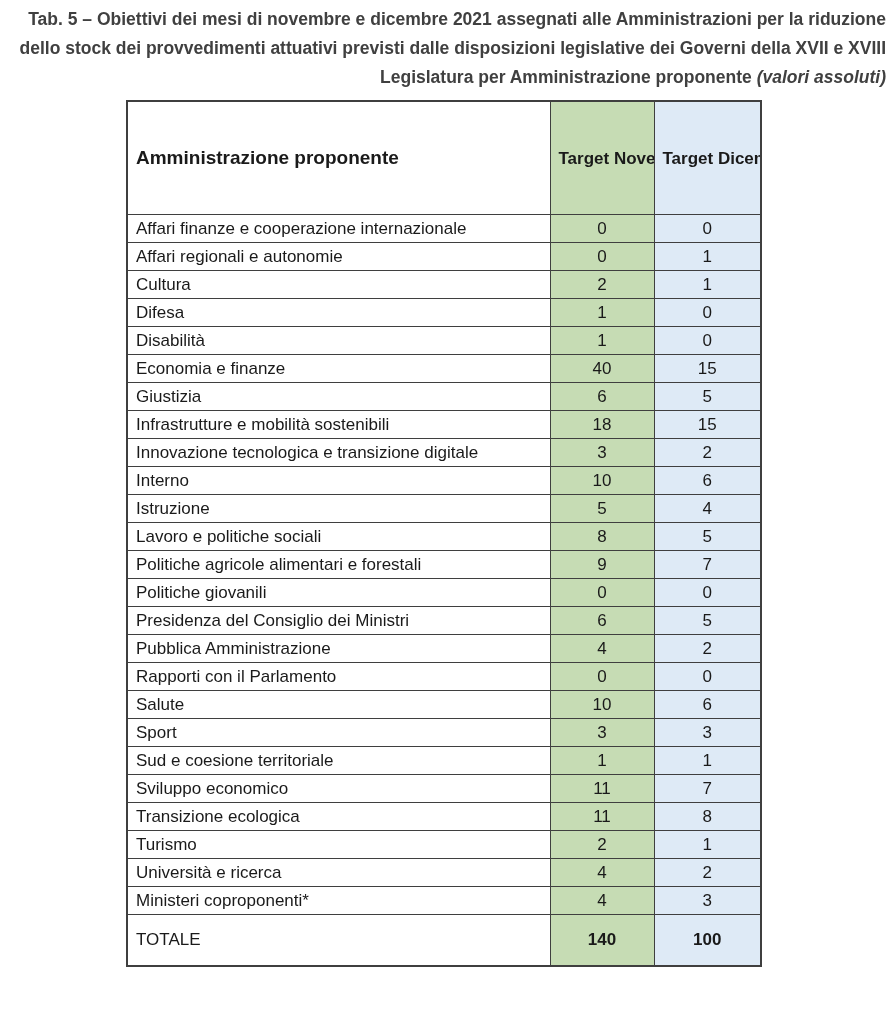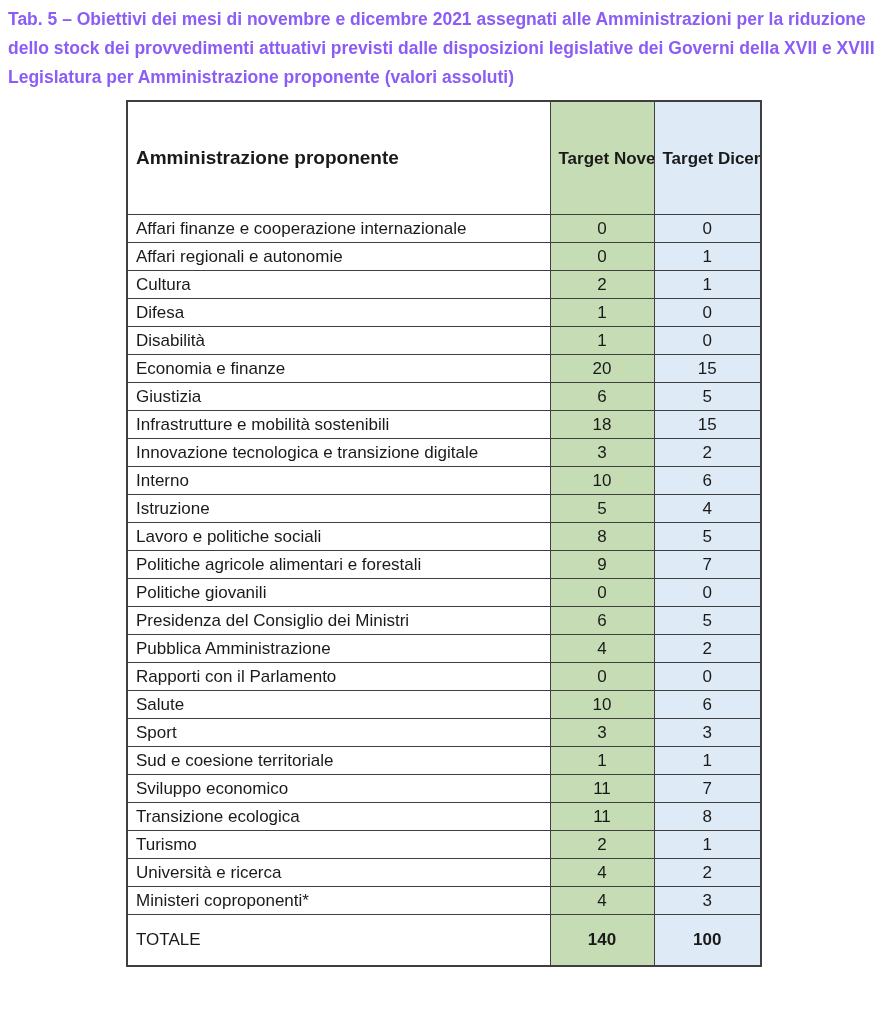--- a/index.html
+++ b/index.html
@@ -12,27 +12,28 @@
     font-family: "Liberation Sans", sans-serif;
     color: #1a1a1a;
   }
   .page {
     width: 894px;
     height: 1024px;
     position: relative;
   }
   .caption {
     margin: 5px 8px 0 8px;
-    text-align: left;
+    text-align: right;
     font-size: 17.5px;
     font-weight: bold;
     line-height: 29px;
-    color: #8b5cf6;
+    color: #404040;
   }
   .caption .italic {
+    font-style: italic;
   }
   table.targets {
     position: absolute;
     left: 126px;
     top: 95px;
     width: 634px;
     border-collapse: collapse;
     table-layout: fixed;
     font-size: 17px;
     color: #1a1a1a;
@@ -131,21 +132,21 @@
           <td class="val bg-nov">1</td>
           <td class="val bg-dic">0</td>
         </tr>
         <tr>
           <td class="name">Disabilità</td>
           <td class="val bg-nov">1</td>
           <td class="val bg-dic">0</td>
         </tr>
         <tr>
           <td class="name">Economia e finanze</td>
-          <td class="val bg-nov">20</td>
+          <td class="val bg-nov">40</td>
           <td class="val bg-dic">15</td>
         </tr>
         <tr>
           <td class="name">Giustizia</td>
           <td class="val bg-nov">6</td>
           <td class="val bg-dic">5</td>
         </tr>
         <tr>
           <td class="name">Infrastrutture e mobilità sostenibili</td>
           <td class="val bg-nov">18</td>

